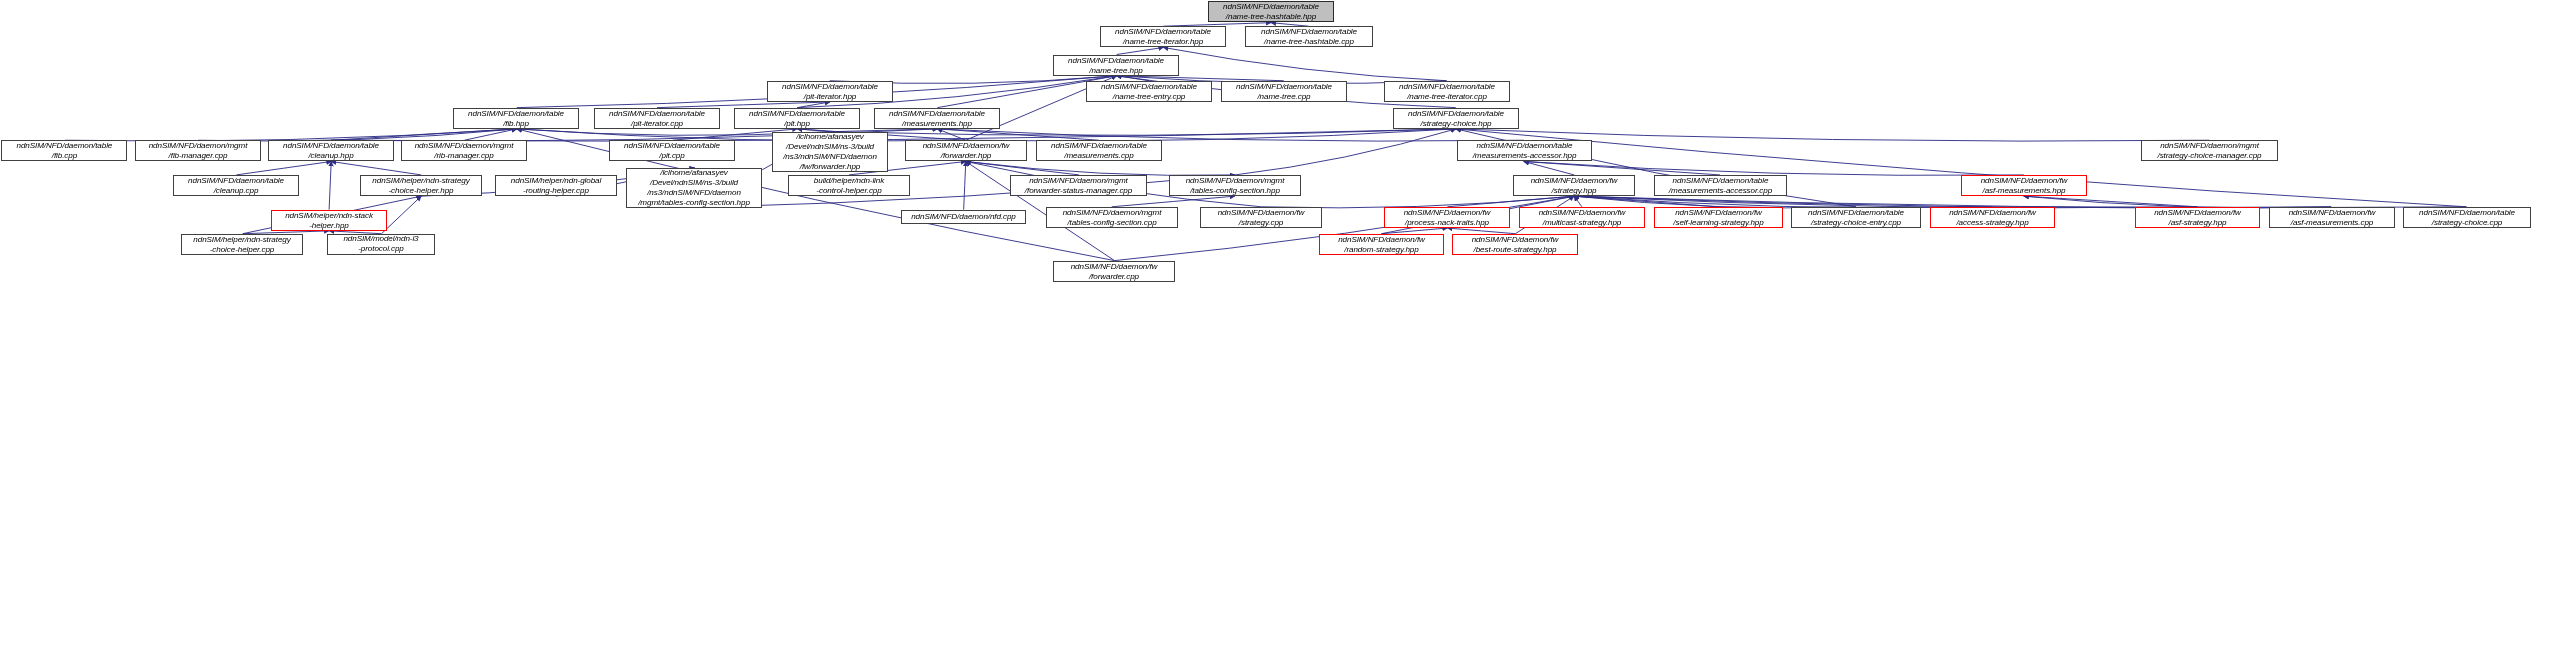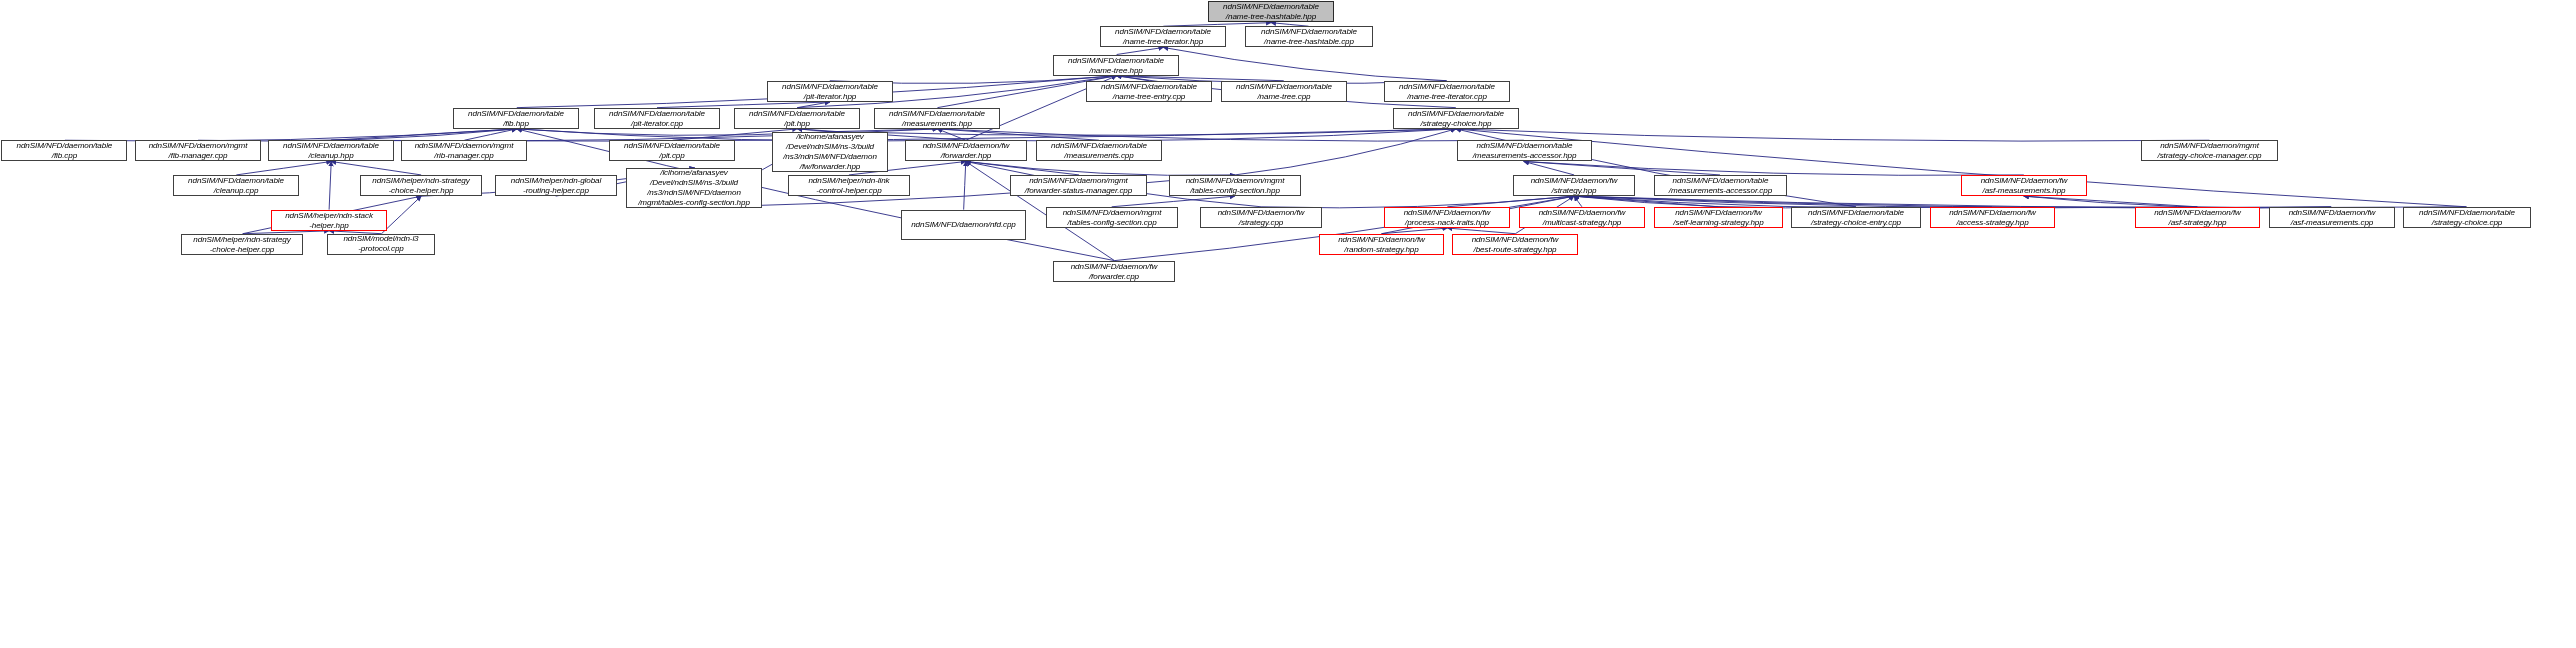--- a/index.html
+++ b/index.html
@@ -153,35 +153,35 @@
       <div class="node" style="left: 173px; top: 175px; width: 126px; height: 21px;"><span class="lbl">ndnSIM/NFD/daemon/table
 /cleanup.cpp</span></div>
       <div class="node" style="left: 360px; top: 175px; width: 122px; height: 21px;"><span class="lbl">ndnSIM/helper/ndn-strategy
 -choice-helper.hpp</span></div>
       <div class="node" style="left: 495px; top: 175px; width: 122px; height: 21px;"><span class="lbl">ndnSIM/helper/ndn-global
 -routing-helper.cpp</span></div>
       <div class="node" style="left: 626px; top: 168px; width: 136px; height: 40px;"><span class="lbl">/lclhome/afanasyev
 /Devel/ndnSIM/ns-3/build
 /ns3/ndnSIM/NFD/daemon
 /mgmt/tables-config-section.hpp</span></div>
-      <div class="node" style="left: 788px; top: 175px; width: 122px; height: 21px;"><span class="lbl">ndnSIM/helper/ndn-link
+      <div class="node" style="left: 788px; top: 175px; width: 122px; height: 21px;"><span class="lbl">build/helper/ndn-link
 -control-helper.cpp</span></div>
       <div class="node" style="left: 1010px; top: 175px; width: 137px; height: 21px;"><span class="lbl">ndnSIM/NFD/daemon/mgmt
 /forwarder-status-manager.cpp</span></div>
       <div class="node" style="left: 1169px; top: 175px; width: 132px; height: 21px;"><span class="lbl">ndnSIM/NFD/daemon/mgmt
 /tables-config-section.hpp</span></div>
       <div class="node" style="left: 1513px; top: 175px; width: 122px; height: 21px;"><span class="lbl">ndnSIM/NFD/daemon/fw
 /strategy.hpp</span></div>
       <div class="node" style="left: 1654px; top: 175px; width: 133px; height: 21px;"><span class="lbl">ndnSIM/NFD/daemon/table
 /measurements-accessor.cpp</span></div>
       <div class="node red" style="left: 1961px; top: 175px; width: 126px; height: 21px;"><span class="lbl">ndnSIM/NFD/daemon/fw
 /asf-measurements.hpp</span></div>
       <div class="node red" style="left: 271px; top: 210px; width: 116px; height: 21px; text-align: center;"><span class="lbl">ndnSIM/helper/ndn-stack
 -helper.hpp</span></div>
-      <div class="node" style="left: 901px; top: 210px; width: 125px; height: 30px;"><span class="lbl">ndnSIM/NFD/daemon/nfd.cpp</span></div>
+      <div class="node" style="left: 901px; top: 210px; width: 125px; height: 14px;"><span class="lbl">ndnSIM/NFD/daemon/nfd.cpp</span></div>
       <div class="node" style="left: 1046px; top: 207px; width: 132px; height: 21px;"><span class="lbl">ndnSIM/NFD/daemon/mgmt
 /tables-config-section.cpp</span></div>
       <div class="node" style="left: 1200px; top: 207px; width: 122px; height: 21px;"><span class="lbl">ndnSIM/NFD/daemon/fw
 /strategy.cpp</span></div>
       <div class="node red" style="left: 1384px; top: 207px; width: 126px; height: 21px;"><span class="lbl">ndnSIM/NFD/daemon/fw
 /process-nack-traits.hpp</span></div>
       <div class="node red" style="left: 1519px; top: 207px; width: 126px; height: 21px;"><span class="lbl">ndnSIM/NFD/daemon/fw
 /multicast-strategy.hpp</span></div>
       <div class="node red" style="left: 1654px; top: 207px; width: 129px; height: 21px;"><span class="lbl">ndnSIM/NFD/daemon/fw
 /self-learning-strategy.hpp</span></div>

